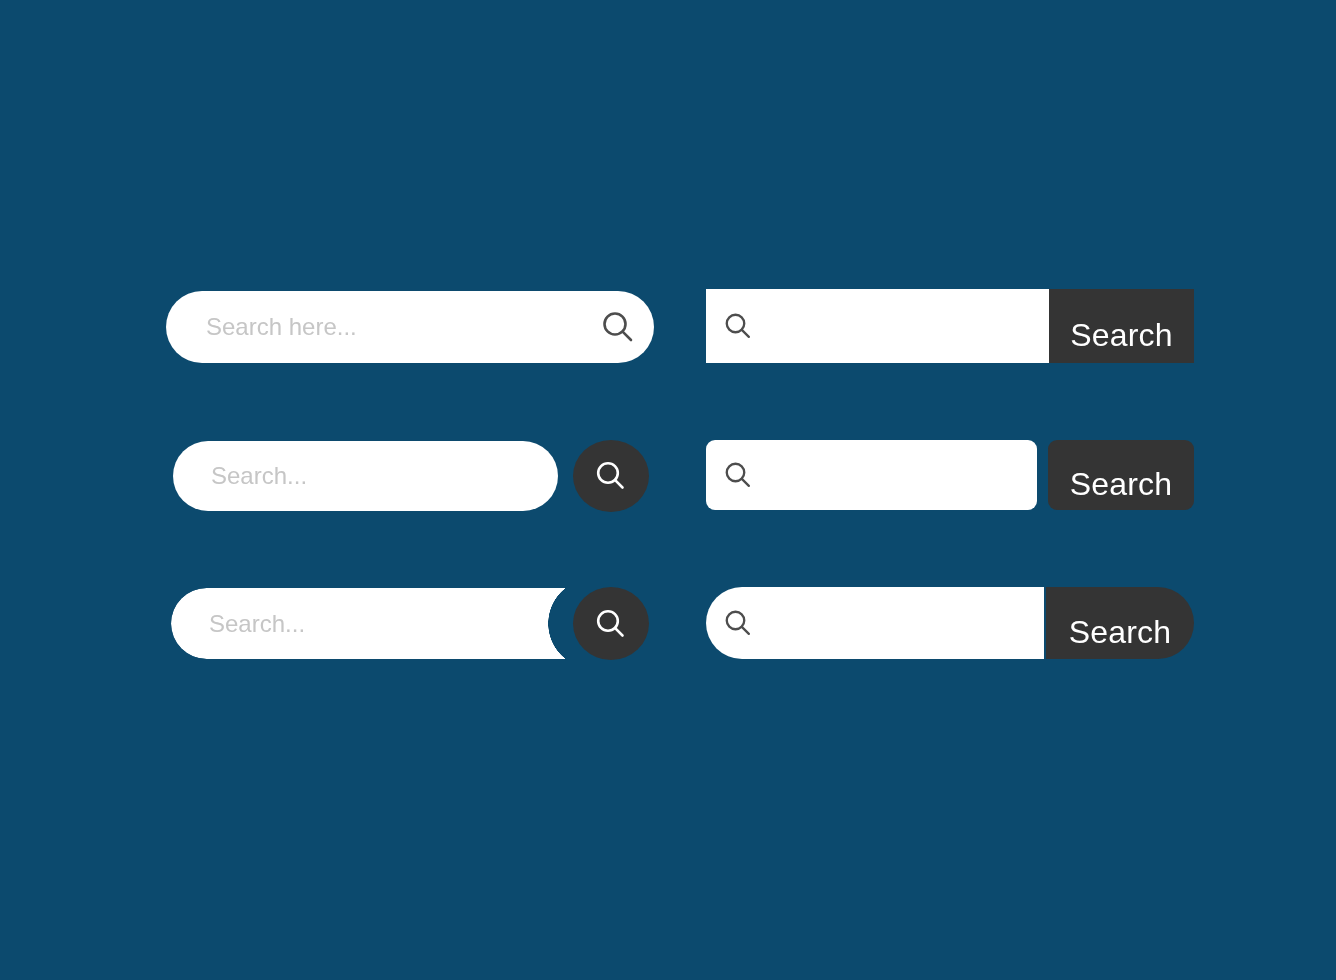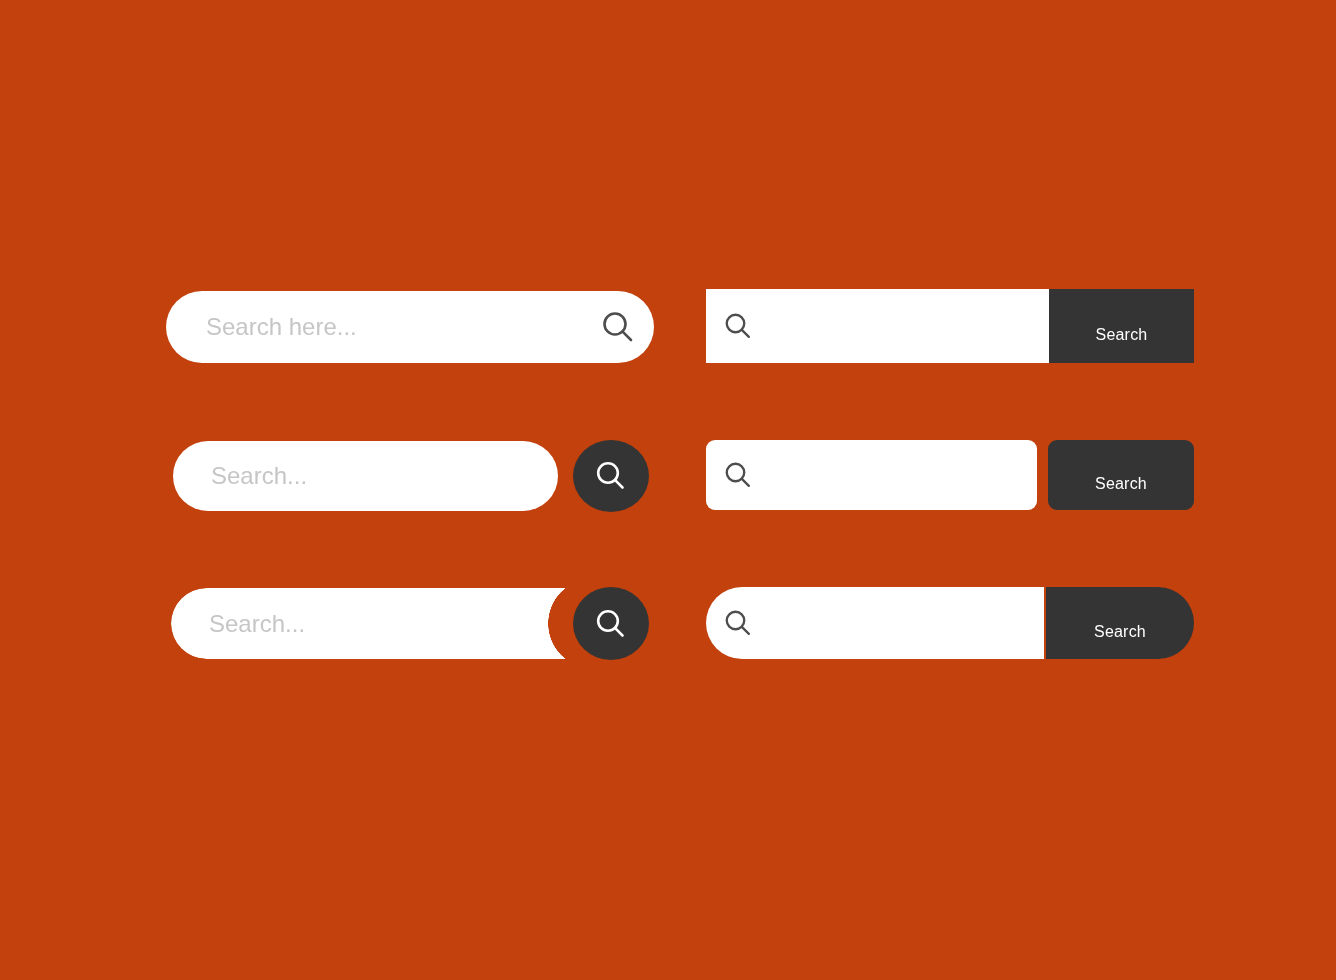--- a/index.html
+++ b/index.html
@@ -14,21 +14,21 @@
   body {
     background: #63D2B6;
     font-family: "Liberation Sans", sans-serif;
     position: relative;
   }
 
   #canvas {
     position: relative;
     width: 1336px;
     height: 980px;
-    background: #c2410c;
+    background: #0c4a6e;
   }
 
   
   .bar {
     position: absolute;
     background: #FFFFFF;
     display: flex;
     align-items: center;
   }
 
@@ -37,21 +37,21 @@
     background: #343434;
     display: flex;
     align-items: center;
     justify-content: center;
     cursor: pointer;
     user-select: none;
   }
 
   .btn-label {
     color: #FFFFFF;
-    font-size: 16px;
+    font-size: 32px;
     font-family: "Liberation Sans", sans-serif;
     font-weight: 400;
     letter-spacing: 0.2px;
     line-height: 1;
     margin-top: 18px;
   }
 
   .placeholder {
     color: #C6C6C6;
     font-size: 24px;

